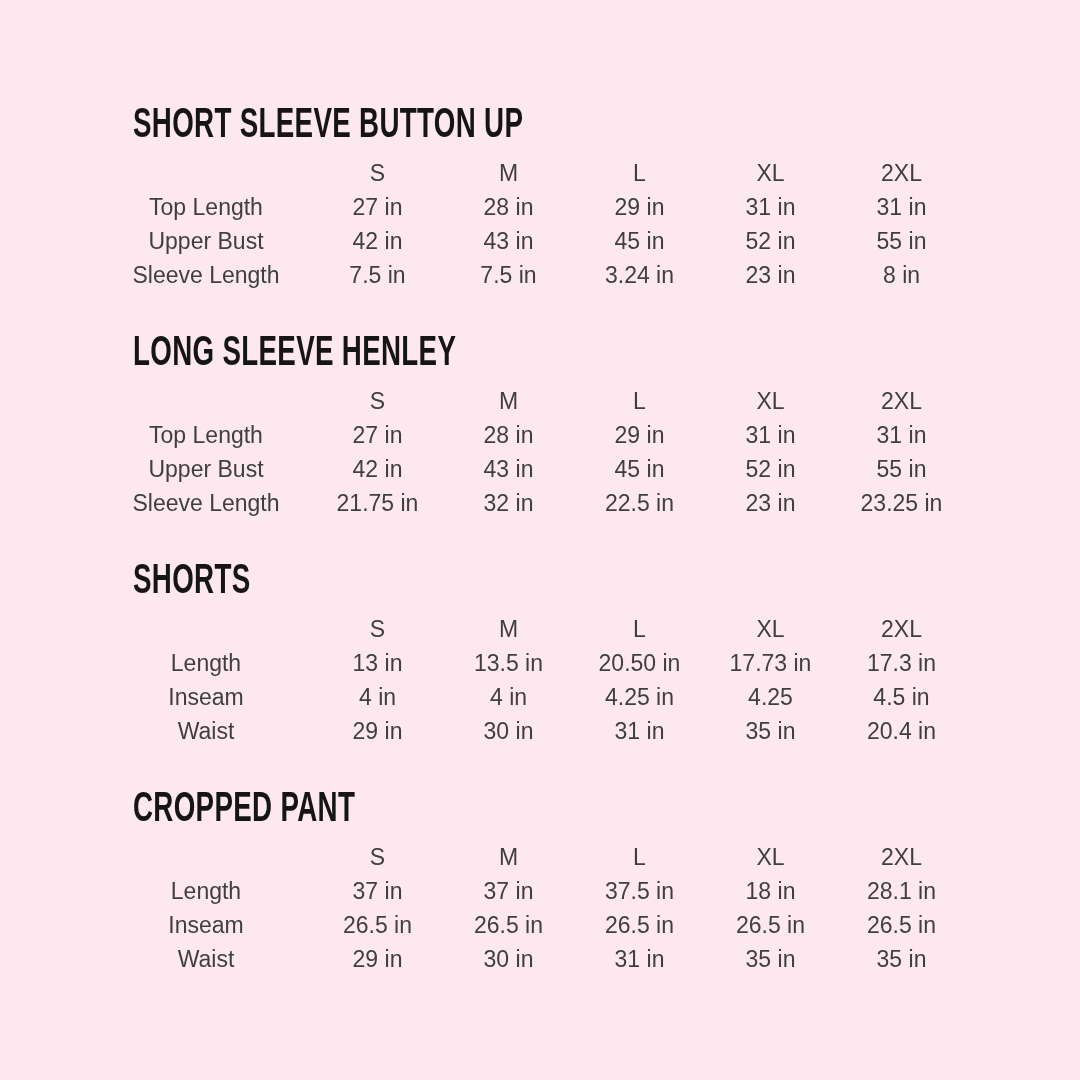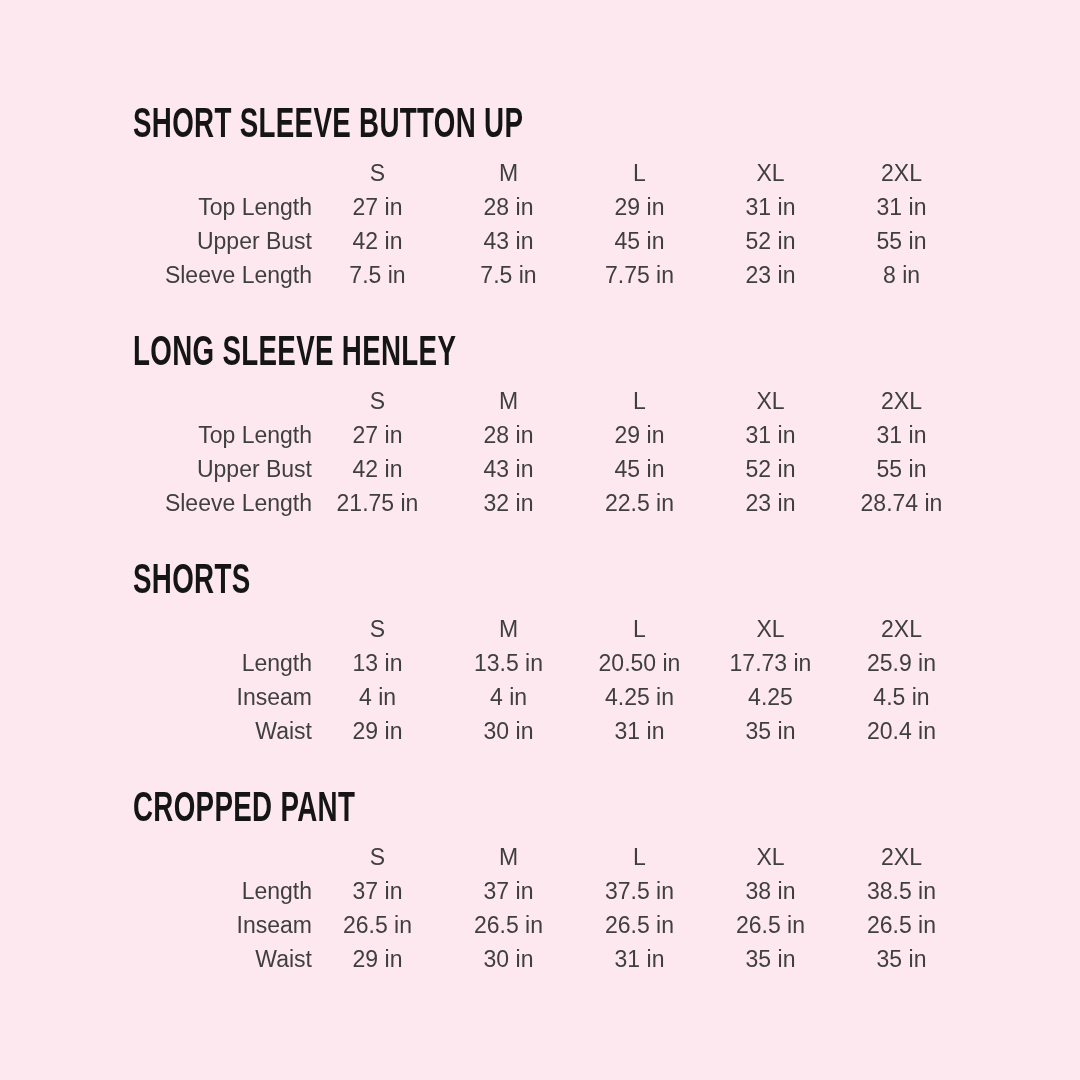--- a/index.html
+++ b/index.html
@@ -40,21 +40,21 @@
     font-weight: 400;
   }
   table.size-table td, table.size-table th {
     padding: 0;
     height: 34px;
     vertical-align: middle;
     font-weight: 400;
   }
   td.row-label {
     width: 212px;
-    text-align: right;
+    text-align: center;
     padding-right: 6px;
     white-space: nowrap;
   }
   th.size-col, td.size-val {
     width: 131px;
     text-align: center;
     white-space: nowrap;
   }
 </style>
 </head>
@@ -89,21 +89,21 @@
               <td class="size-val">42 in</td>
               <td class="size-val">43 in</td>
               <td class="size-val">45 in</td>
               <td class="size-val">52 in</td>
               <td class="size-val">55 in</td>
             </tr>
             <tr>
               <td class="row-label">Sleeve Length</td>
               <td class="size-val">7.5 in</td>
               <td class="size-val">7.5 in</td>
-              <td class="size-val">7.75 in</td>
+              <td class="size-val">3.24 in</td>
               <td class="size-val">23 in</td>
               <td class="size-val">8 in</td>
             </tr>
           </tbody>
     </table>
   </div>
 
   <div class="section">
     <h2 class="section-title">LONG SLEEVE HENLEY</h2>
     <table class="size-table">
@@ -133,21 +133,21 @@
               <td class="size-val">45 in</td>
               <td class="size-val">52 in</td>
               <td class="size-val">55 in</td>
             </tr>
             <tr>
               <td class="row-label">Sleeve Length</td>
               <td class="size-val">21.75 in</td>
               <td class="size-val">32 in</td>
               <td class="size-val">22.5 in</td>
               <td class="size-val">23 in</td>
-              <td class="size-val">28.74 in</td>
+              <td class="size-val">23.25 in</td>
             </tr>
           </tbody>
     </table>
   </div>
 
   <div class="section">
     <h2 class="section-title">SHORTS</h2>
     <table class="size-table">
       <thead>
         <tr>
@@ -159,21 +159,21 @@
               <th class="size-col">2XL</th>
             </tr>
       </thead>
       <tbody>
             <tr>
               <td class="row-label">Length</td>
               <td class="size-val">13 in</td>
               <td class="size-val">13.5 in</td>
               <td class="size-val">20.50 in</td>
               <td class="size-val">17.73 in</td>
-              <td class="size-val">25.9 in</td>
+              <td class="size-val">17.3 in</td>
             </tr>
             <tr>
               <td class="row-label">Inseam</td>
               <td class="size-val">4 in</td>
               <td class="size-val">4 in</td>
               <td class="size-val">4.25 in</td>
               <td class="size-val">4.25</td>
               <td class="size-val">4.5 in</td>
             </tr>
             <tr>
@@ -200,22 +200,22 @@
               <th class="size-col">XL</th>
               <th class="size-col">2XL</th>
             </tr>
       </thead>
       <tbody>
             <tr>
               <td class="row-label">Length</td>
               <td class="size-val">37 in</td>
               <td class="size-val">37 in</td>
               <td class="size-val">37.5 in</td>
-              <td class="size-val">38 in</td>
-              <td class="size-val">38.5 in</td>
+              <td class="size-val">18 in</td>
+              <td class="size-val">28.1 in</td>
             </tr>
             <tr>
               <td class="row-label">Inseam</td>
               <td class="size-val">26.5 in</td>
               <td class="size-val">26.5 in</td>
               <td class="size-val">26.5 in</td>
               <td class="size-val">26.5 in</td>
               <td class="size-val">26.5 in</td>
             </tr>
             <tr>

